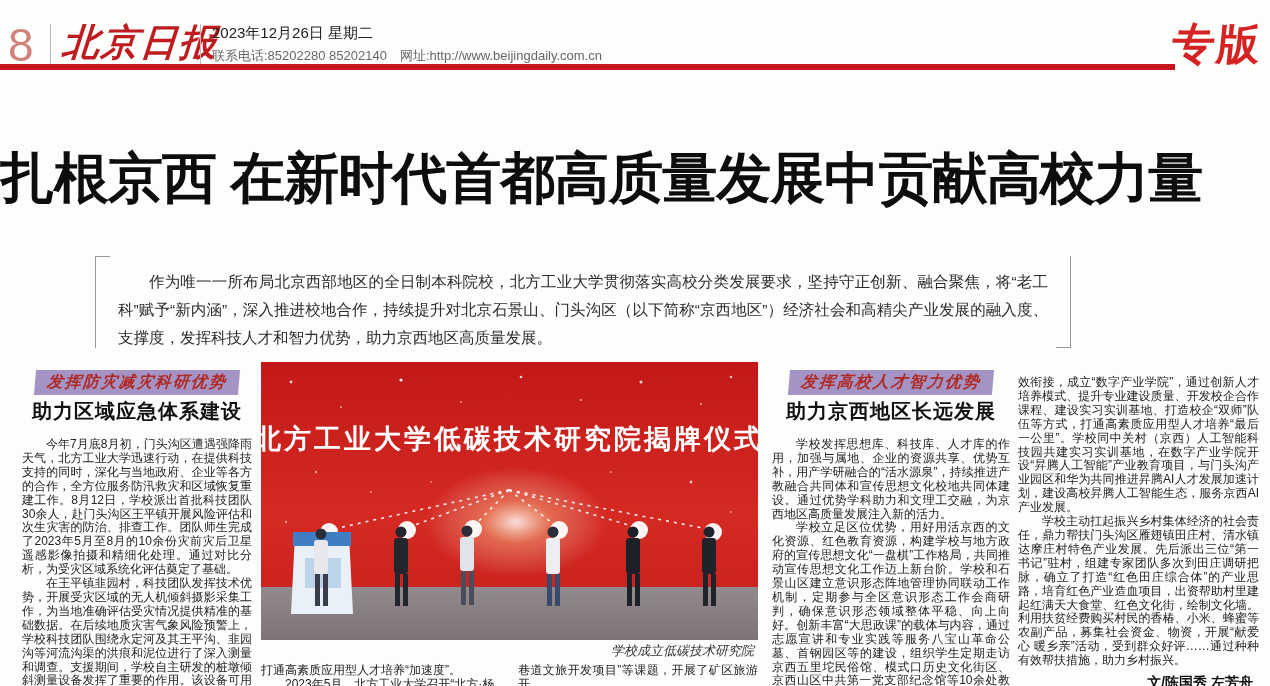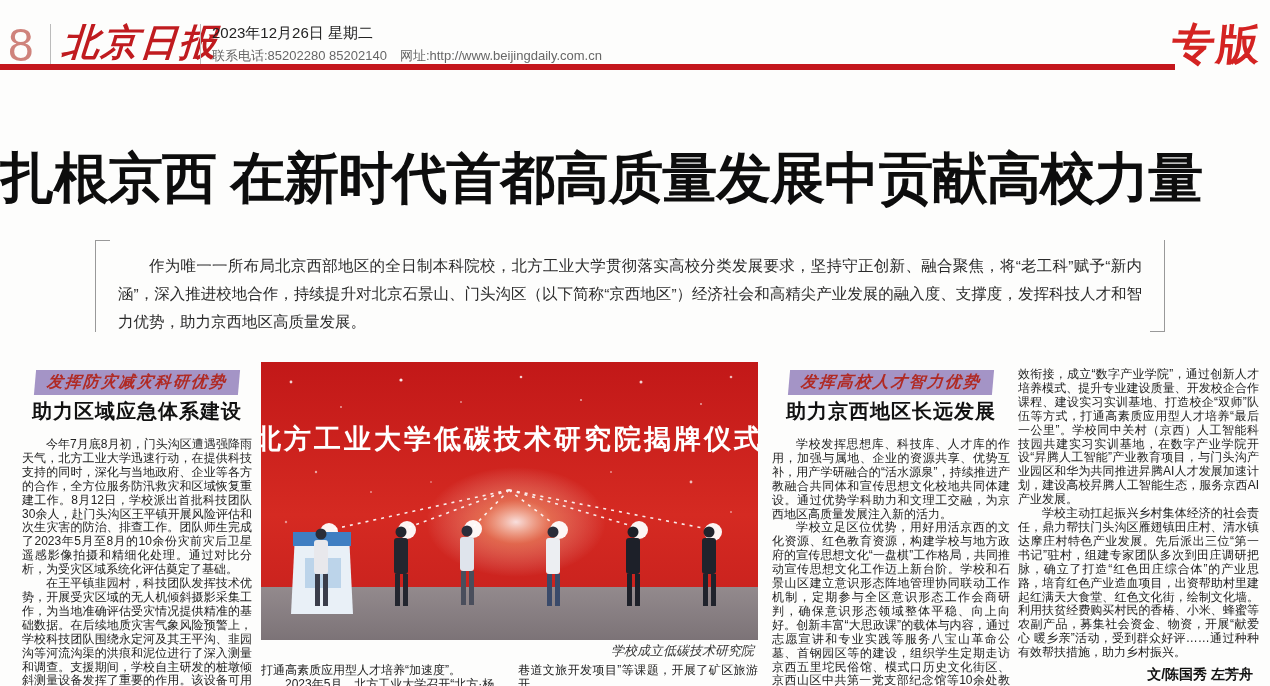--- a/index.html
+++ b/index.html
@@ -19,42 +19,42 @@
   .red-rule { position:absolute; left:0; top:64px; width:1175px; height:6px; background:#c4161c; }
   .section-label { position:absolute; right:8px; top:16px; font-size:43px; font-weight:900; color:#d42322;
                    transform:skewX(-6deg); letter-spacing:2px; }
 
   
   .kicker { position:absolute; left:0; top:112px; width:1270px; text-align:center; font-size:25px; font-weight:bold; color:#111; }
   .main-title { position:absolute; left:0; top:142px; width:1072px; text-align:center; font-size:55px; font-weight:900;
                 color:#0d0d0d; letter-spacing:-1px; white-space:nowrap; }
 
   
-  .lead-wrap { position:absolute; left:95px; top:240px; width:1070px; height:92px;
+  .lead-wrap { position:absolute; left:95px; top:256px; width:976px; height:92px;
                border-left:1px solid #999; border-right:1px solid #999; padding:12px 22px 0 22px; }
   .lead-wrap::before { content:""; position:absolute; left:0; top:0; width:14px; height:1px; background:#999; }
   .lead-wrap::after  { content:""; position:absolute; right:0; bottom:0; width:14px; height:1px; background:#999; }
   .lead-text { font-size:15.5px; line-height:28px; text-align:justify; text-indent:2em; color:#2b2b2b; }
 
   
   .col { position:absolute; top:362px; }
   #col1 { left:22px;  width:230px; }
   #col3 { left:772px; width:238px; }
   #col4 { left:1018px; width:241px; }
 
   .sec-head { text-align:center; margin-top:8px; }
   .sec-tag { display:inline-block; background:#a494c6; color:#b02a24; font-weight:bold; font-style:italic;
              font-size:16px; letter-spacing:2px; padding:2px 12px; transform:skewX(-5deg); }
   .sec-title { font-size:20px; font-weight:900; color:#111; margin-top:3px; letter-spacing:1px; }
 
   .body-text p { font-size:12px; line-height:13.9px; text-align:justify; text-indent:2em; color:#222; }
   .body-text p.noindent { text-indent:0; }
   #col1 .body-text { margin-top:13px; }
   #col3 .body-text { margin-top:13px; }
-  #col4 .body-text { margin-top:6px; }
+  #col4 .body-text { margin-top:14px; }
 
   .byline { text-align:right; font-size:14px; font-weight:bold; color:#111; margin-top:6px; padding-right:6px; }
 
   
   #photo-col { position:absolute; left:261px; top:362px; width:497px; }
   .photo-frame { width:497px; height:278px; overflow:hidden; }
   .photo-caption { text-align:right; font-size:13px; font-style:italic; color:#333;
                    font-family:"DejaVu Serif","Liberation Serif",serif; margin-top:2px; padding-right:4px; }
   .below-photo { position:relative; margin-top:4px; height:80px; }
   .bp-col { position:absolute; top:0; width:240px; }

